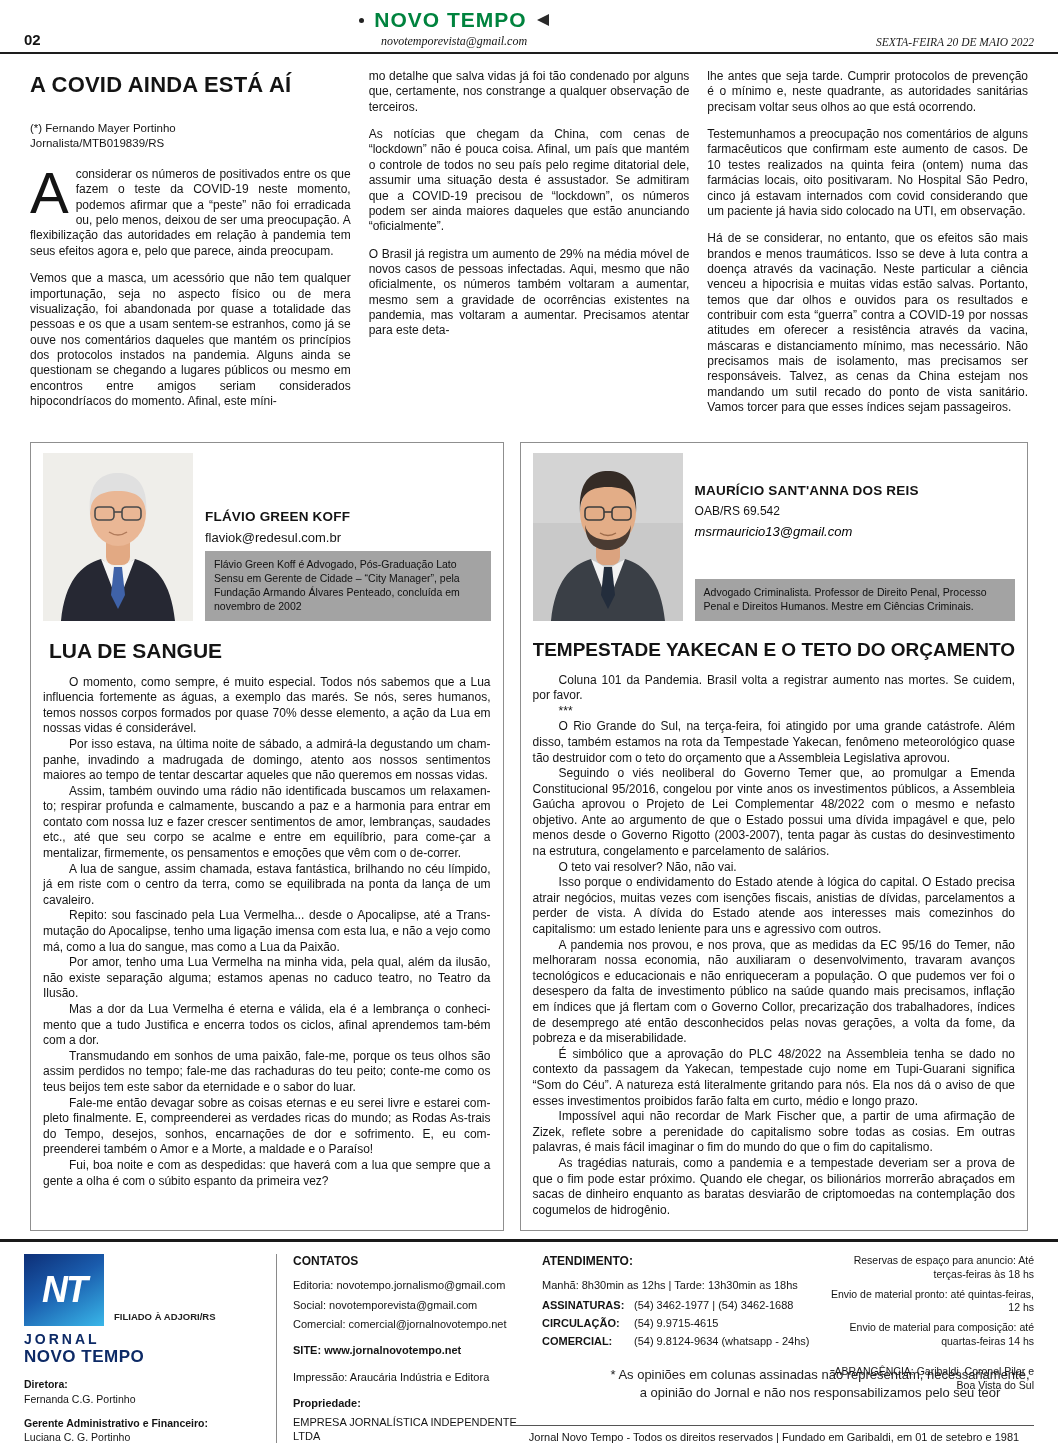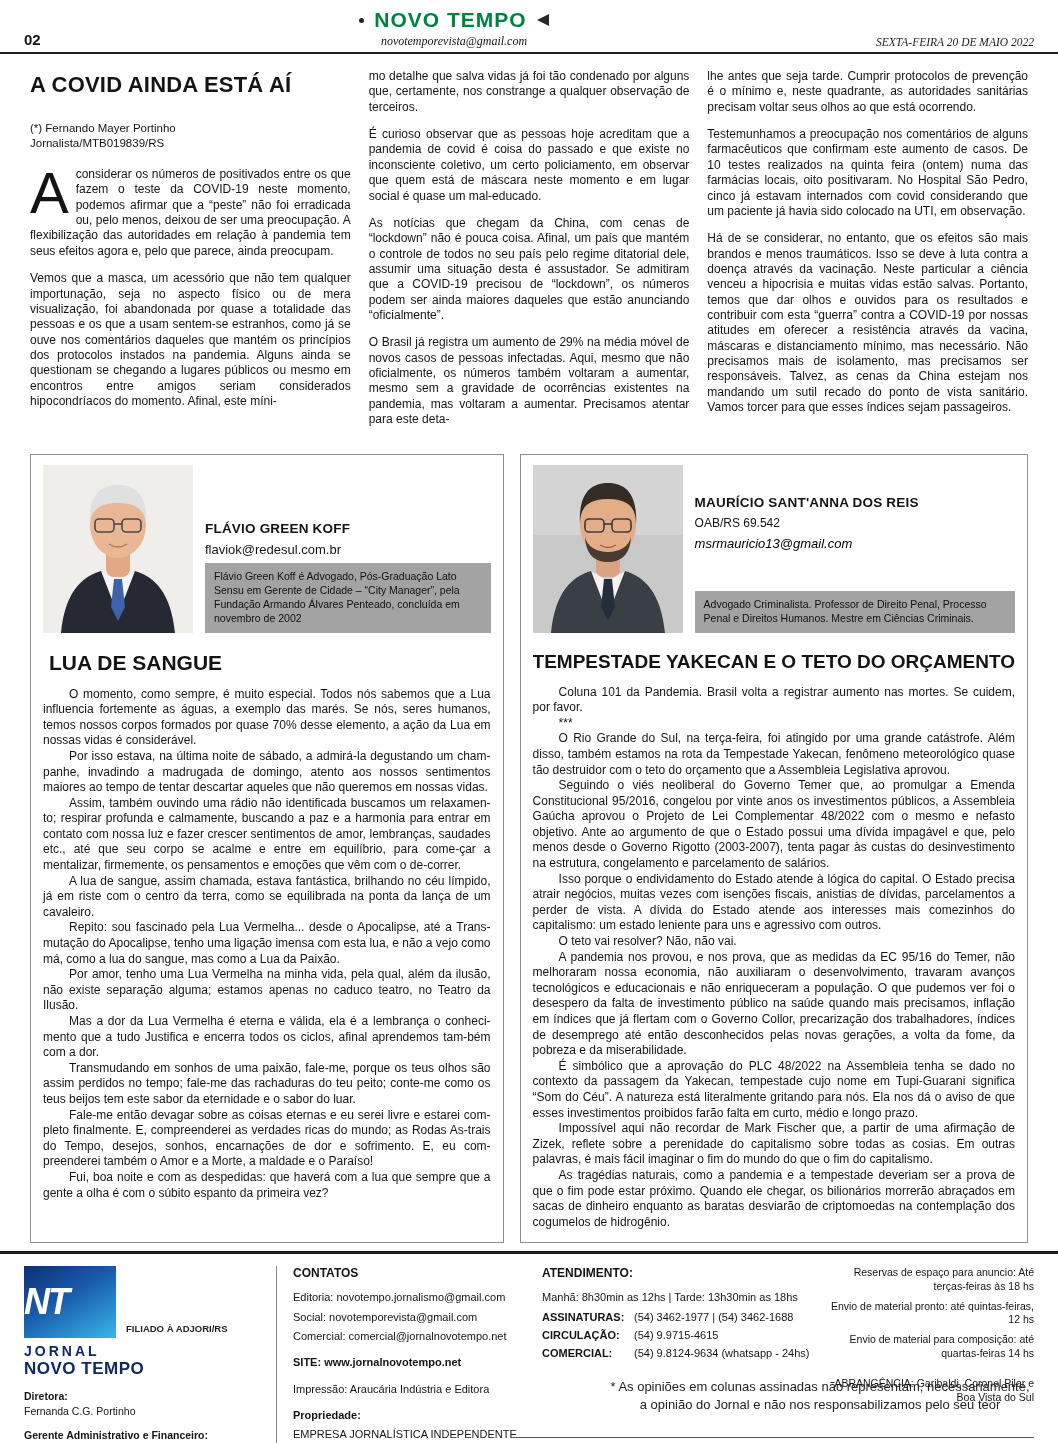--- a/index.html
+++ b/index.html
@@ -47,22 +47,22 @@
   .bio-box { margin-top:auto; background:var(--bio-box-gray,#a3a3a3); padding:7px 9px;
              font-size:10.5px; line-height:1.32; color:#101010; }
   .article-title { font-size:21px; font-weight:bold; margin:18px 0 12px 6px; }
   .article-title.mauricio-title { font-size:19px; margin-left:0; text-align:center; white-space:nowrap; overflow:hidden; }
   .article-body p { font-size:12px; line-height:1.3; text-align:justify; text-indent:26px; margin:0; }
 
   
   .footer { margin-top:auto; border-top:3px solid #1a1a1a; padding:12px 24px 70px; position:relative; min-height:212px; }
   .footer-grid { display:grid; grid-template-columns:238px 252px 268px 1fr; column-gap:14px; }
   .logo-row { display:flex; align-items:flex-end; gap:10px; }
-  .nt-logo { width:92px; height:72px; background:linear-gradient(150deg,#0d2f77 0%,#1a5cad 45%,#39b7e9 100%);
-             display:flex; align-items:center; }
+  .nt-logo { width:80px; height:72px; background:linear-gradient(150deg,#0d2f77 0%,#1a5cad 45%,#39b7e9 100%);
+             display:flex; align-items:center; justify-content:center; }
   .nt-monogram { color:#fff; font-size:36px; font-weight:bold; font-style:italic; letter-spacing:-2px; }
   .filiado { font-size:9.5px; font-weight:bold; padding-bottom:4px; color:#222; }
   .logo-wordmark { margin-top:5px; color:#0d2a66; }
   .logo-jornal { font-size:14px; letter-spacing:3px; font-weight:bold; }
   .logo-name { font-size:17px; font-weight:bold; letter-spacing:.5px; }
   .staff-entry { margin-top:10px; font-size:10.5px; line-height:1.35; }
   .f-contatos { border-left:1px solid #8a8a8a; padding-left:16px; font-size:11px; }
   .f-heading { font-weight:bold; font-size:12px; margin-bottom:10px; }
   .f-line { margin-bottom:5px; line-height:1.3; }
   .f-gap { margin-top:12px; }
@@ -106,21 +106,20 @@
       <p class="body-p"><span class="dropcap">A</span><span>considerar os números de positivados entre os que fazem o teste da COVID-19 neste momento, podemos afirmar que a “peste” não foi erradicada ou, pelo menos, deixou de ser uma preocupação. A flexibilização das autoridades em relação à pandemia tem seus efeitos agora e, pelo que parece, ainda preocupam.</span></p>
       <div class="plist">
 
       <p class="body-p">Vemos que a masca, um acessório que não tem qualquer importunação, seja no aspecto físico ou de mera visualização, foi abandonada por quase a totalidade das pessoas e os que a usam sentem-se estranhos, como já se ouve nos comentários daqueles que mantém os princípios dos protocolos instados na pandemia. Alguns ainda se questionam se chegando a lugares públicos ou mesmo em encontros entre amigos seriam considerados hipocondríacos do momento. Afinal, este míni-</p>
         </div>
     </div>
     <div class="covid-col">
       <div class="plist">
 
       <p class="body-p">mo detalhe que salva vidas já foi tão condenado por alguns que, certamente, nos constrange a qualquer observação de terceiros.</p>
-          <p class="body-p">É curioso observar que as pessoas hoje acreditam que a pandemia de covid é coisa do passado e que existe no inconsciente coletivo, um certo policiamento, em observar que quem está de máscara neste momento e em lugar social é quase um mal-educado.</p>
           <p class="body-p">As notícias que chegam da China, com cenas de “lockdown” não é pouca coisa. Afinal, um país que mantém o controle de todos no seu país pelo regime ditatorial dele, assumir uma situação desta é assustador. Se admitiram que a COVID-19 precisou de “lockdown”, os números podem ser ainda maiores daqueles que estão anunciando “oficialmente”.</p>
           <p class="body-p">O Brasil já registra um aumento de 29% na média móvel de novos casos de pessoas infectadas. Aqui, mesmo que não oficialmente, os números também voltaram a aumentar, mesmo sem a gravidade de ocorrências existentes na pandemia, mas voltaram a aumentar. Precisamos atentar para este deta-</p>
         </div>
     </div>
     <div class="covid-col">
       <div class="plist">
 
       <p class="body-p">lhe antes que seja tarde. Cumprir protocolos de prevenção é o mínimo e, neste quadrante, as autoridades sanitárias precisam voltar seus olhos ao que está ocorrendo.</p>
           <p class="body-p">Testemunhamos a preocupação nos comentários de alguns farmacêuticos que confirmam este aumento de casos. De 10 testes realizados na quinta feira (ontem) numa das farmácias locais, oito positivaram. No Hospital São Pedro, cinco já estavam internados com covid considerando que um paciente já havia sido colocado na UTI, em observação.</p>
           <p class="body-p">Há de se considerar, no entanto, que os efeitos são mais brandos e menos traumáticos. Isso se deve à luta contra a doença através da vacinação. Neste particular a ciência venceu a hipocrisia e muitas vidas estão salvas. Portanto, temos que dar olhos e ouvidos para os resultados e contribuir com esta “guerra” contra a COVID-19 por nossas atitudes em oferecer a resistência através da vacina, máscaras e distanciamento mínimo, mas necessário. Não precisamos mais de isolamento, mas precisamos ser responsáveis. Talvez, as cenas da China estejam nos mandando um sutil recado do ponto de vista sanitário. Vamos torcer para que esses índices sejam passageiros.</p>
@@ -199,22 +198,22 @@
           <div class="bio-box">Advogado Criminalista. Professor de Direito Penal, Processo Penal e Direitos Humanos. Mestre em Ciências Criminais.</div>
         </div>
       </div>
       <h3 class="article-title mauricio-title">TEMPESTADE YAKECAN E O TETO DO ORÇAMENTO</h3>
       <div class="plist article-body">
 
       <p class="para">Coluna 101 da Pandemia. Brasil volta a registrar aumento nas mortes. Se cuidem, por favor.</p>
           <p class="para">***</p>
           <p class="para">O Rio Grande do Sul, na terça-feira, foi atingido por uma grande catástrofe. Além disso, também estamos na rota da Tempestade Yakecan, fenômeno meteorológico quase tão destruidor com o teto do orçamento que a Assembleia Legislativa aprovou.</p>
           <p class="para">Seguindo o viés neoliberal do Governo Temer que, ao promulgar a Emenda Constitucional 95/2016, congelou por vinte anos os investimentos públicos, a Assembleia Gaúcha aprovou o Projeto de Lei Complementar 48/2022 com o mesmo e nefasto objetivo. Ante ao argumento de que o Estado possui uma dívida impagável e que, pelo menos desde o Governo Rigotto (2003-2007), tenta pagar às custas do desinvestimento na estrutura, congelamento e parcelamento de salários.</p>
+          <p class="para">O teto vai resolver? Não, não vai.</p>
           <p class="para">Isso porque o endividamento do Estado atende à lógica do capital. O Estado precisa atrair negócios, muitas vezes com isenções fiscais, anistias de dívidas, parcelamentos a perder de vista. A dívida do Estado atende aos interesses mais comezinhos do capitalismo: um estado leniente para uns e agressivo com outros.</p>
-          <p class="para">O teto vai resolver? Não, não vai.</p>
           <p class="para">A pandemia nos provou, e nos prova, que as medidas da EC 95/16 do Temer, não melhoraram nossa economia, não auxiliaram o desenvolvimento, travaram avanços tecnológicos e educacionais e não enriqueceram a população. O que pudemos ver foi o desespero da falta de investimento público na saúde quando mais precisamos, inflação em índices que já flertam com o Governo Collor, precarização dos trabalhadores, índices de desemprego até então desconhecidos pelas novas gerações, a volta da fome, da pobreza e da miserabilidade.</p>
           <p class="para">É simbólico que a aprovação do PLC 48/2022 na Assembleia tenha se dado no contexto da passagem da Yakecan, tempestade cujo nome em Tupi-Guarani significa “Som do Céu”. A natureza está literalmente gritando para nós. Ela nos dá o aviso de que esses investimentos proibidos farão falta em curto, médio e longo prazo.</p>
           <p class="para">Impossível aqui não recordar de Mark Fischer que, a partir de uma afirmação de Zizek, reflete sobre a perenidade do capitalismo sobre todas as cosias. Em outras palavras, é mais fácil imaginar o fim do mundo do que o fim do capitalismo.</p>
           <p class="para">As tragédias naturais, como a pandemia e a tempestade deveriam ser a prova de que o fim pode estar próximo. Quando ele chegar, os bilionários morrerão abraçados em sacas de dinheiro enquanto as baratas desviarão de criptomoedas na contemplação dos cogumelos de hidrogênio.</p>
         </div>
     </article>
   </section>
 
   <footer class="footer">
     <div class="footer-grid">

